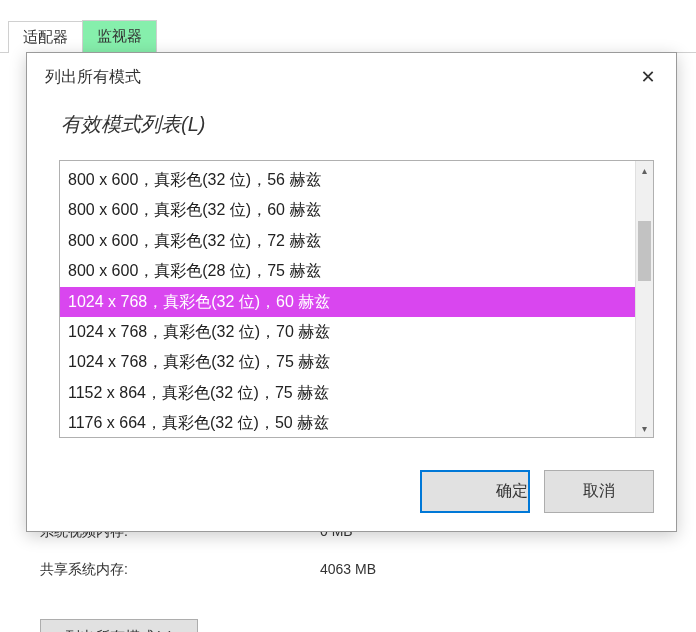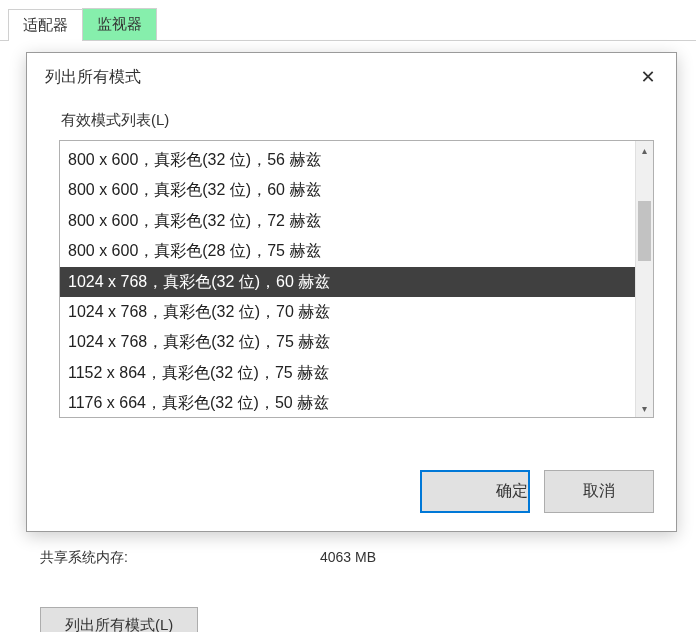--- a/index.html
+++ b/index.html
@@ -16,21 +16,21 @@
       position: absolute;
       top: 0; left: 0;
       width: 696px; height: 632px;
       background: #fff;
     }
     .tabs {
       display: flex;
       border-bottom: 1px solid #d0d0d0;
       background: #fff;
       padding-left: 8px;
-      padding-top: 8px;
+      padding-top: 20px;
     }
     .tab {
       padding: 6px 14px;
       border: 1px solid #d0d0d0;
       border-bottom: none;
       margin-right: -1px;
       background: #86efac;
       font-size: 15px;
       color: #333;
       cursor: pointer;
@@ -89,25 +89,26 @@
       cursor: pointer;
       color: #333;
     }
     .dialog-body {
       padding: 4px 22px 14px 32px;
       flex: 1;
       display: flex;
       flex-direction: column;
     }
     .list-label {
-      font-size: 15px;
-      color: #333;
-      margin-bottom: 10px;
+      font-size: 20px;
+      color: #333;
+      margin-bottom: 22px;
       margin-top: 6px;
       padding-left: 2px;
+      font-style: italic;
     }
     .listbox-wrap {
       border: 1px solid #b0b0b0;
       height: 278px;
       display: flex;
       background: #fff;
     }
     .listbox {
       flex: 1;
       overflow: hidden;
@@ -115,21 +116,21 @@
     }
     .list-item {
       padding: 2px 8px;
       font-size: 16px;
       color: #222;
       white-space: nowrap;
       cursor: pointer;
       line-height: 1.65;
     }
     .list-item.selected {
-      background: #404040;
+      background: #d946ef;
       color: #fff;
     }
     .scrollbar {
       width: 18px;
       background: #f0f0f0;
       position: relative;
       border-left: 1px solid #e0e0e0;
     }
     .scroll-arrow {
       height: 18px;

